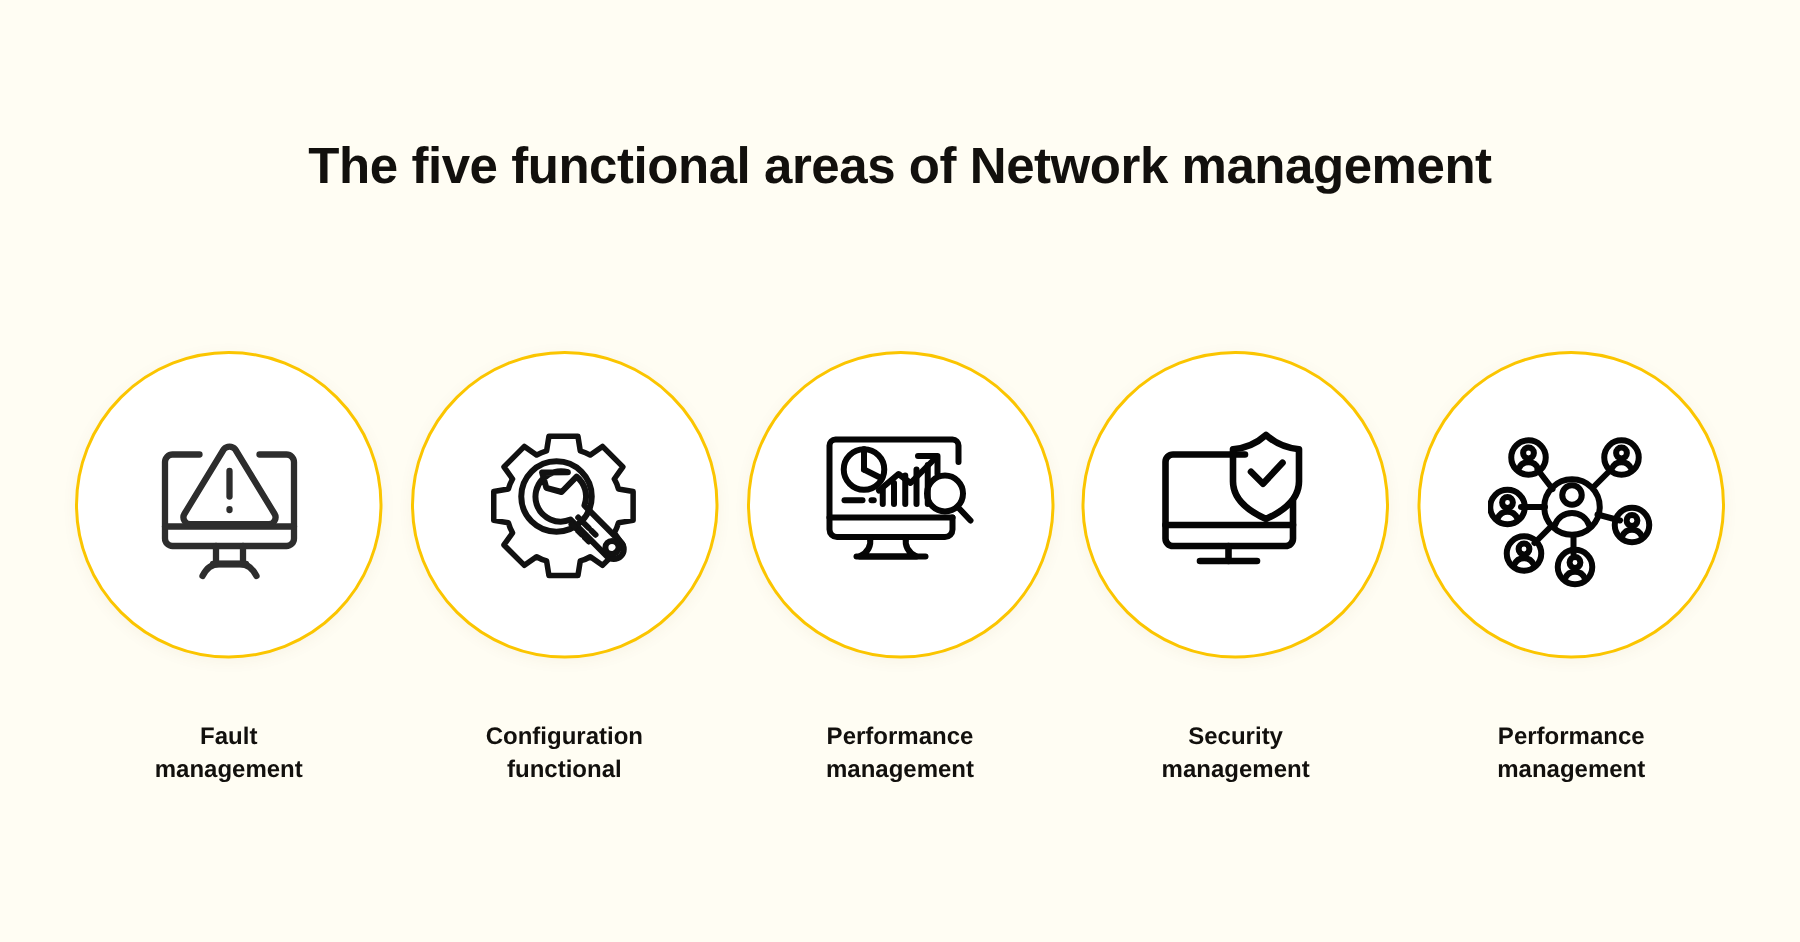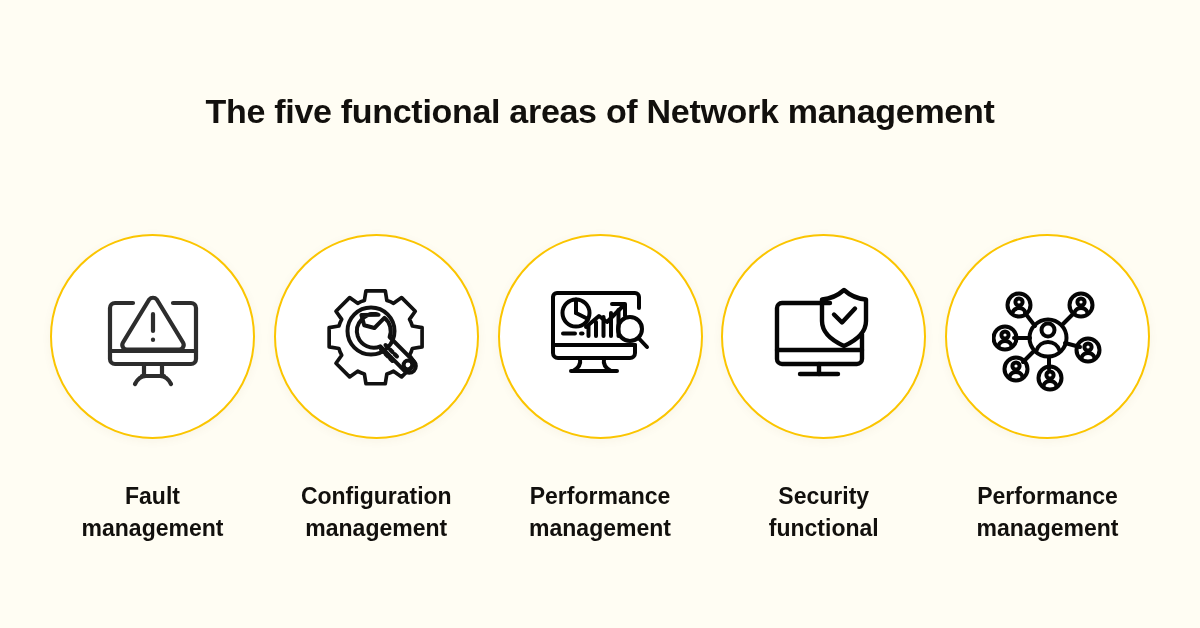--- a/index.html
+++ b/index.html
@@ -76,21 +76,21 @@
 
   .icon-wrap svg {
     display: block;
     width: 112px;
     height: 112px;
   }
 
   .card-label {
     margin-top: 42px;
     text-align: center;
-    font-size: 23px;
+    font-size: 16px;
     font-weight: bold;
     color: #12100d;
     line-height: 1.38;
     white-space: pre-line;
   }
 </style>
 </head>
 <body>
 
 <div class="page">
@@ -129,21 +129,21 @@
             <line x1="65.5" y1="64" x2="68" y2="66.5"></line>
             <line x1="70" y1="68.5" x2="72.5" y2="71"></line>
             <line x1="74.5" y1="73" x2="77" y2="75.5"></line>
             <line x1="61" y1="68.5" x2="63.5" y2="71"></line>
             <line x1="65.5" y1="73" x2="68" y2="75.5"></line>
             <line x1="70" y1="77.5" x2="72.5" y2="80"></line>
           </svg>
         </span>
       </div>
       <div class="card-label">Configuration
-management</div>
+functional</div>
     </div>
 
     <div class="card">
       <div class="circle">
         <span class="icon-wrap">
           <svg viewBox="0 0 112 112" fill="none" stroke="#050505" stroke-width="4" stroke-linecap="round" stroke-linejoin="round">
             <path d="M95 27 V16 a4 4 0 0 0 -4 -4 H13 a4 4 0 0 0 -4 4 V72 a5 5 0 0 0 5 5 H86 a5 5 0 0 0 5 -5 V64"></path>
             <line x1="9" y1="64" x2="91" y2="64"></line>
             <path d="M36 77 q1.5 9 -7 13 H67 q-8.5 -4 -7 -13"></path>
             <line x1="27" y1="90" x2="73" y2="90"></line>
@@ -175,21 +175,21 @@
             <path d="M62 22 H14 a5 5 0 0 0 -5 5 V78 a5 5 0 0 0 5 5 H89 a5 5 0 0 0 5 -5 V53"></path>
             <line x1="9" y1="69" x2="94" y2="69"></line>
             <line x1="51" y1="83" x2="51" y2="93"></line>
             <line x1="32" y1="93" x2="70" y2="93"></line>
             <path d="M76 9 q9.5 8.5 22 9.5 V40 q0 15 -22 25 q-22 -10 -22 -25 V18.5 q12.5 -1 22 -9.5 Z"></path>
             <path d="M66 33.5 L74 41.5 L87 27.5"></path>
           </svg>
         </span>
       </div>
       <div class="card-label">Security
-functional</div>
+management</div>
     </div>
 
     <div class="card">
       <div class="circle">
         <span class="icon-wrap">
           <svg viewBox="0 0 112 112" fill="none" stroke="#050505" stroke-width="4" stroke-linecap="round" stroke-linejoin="round">
             <line x1="43" y1="45" x2="33" y2="32"></line>
             <line x1="70" y1="44" x2="82" y2="32"></line>
             <line x1="38" y1="57" x2="22" y2="57"></line>
             <line x1="73" y1="62" x2="88" y2="66"></line>

